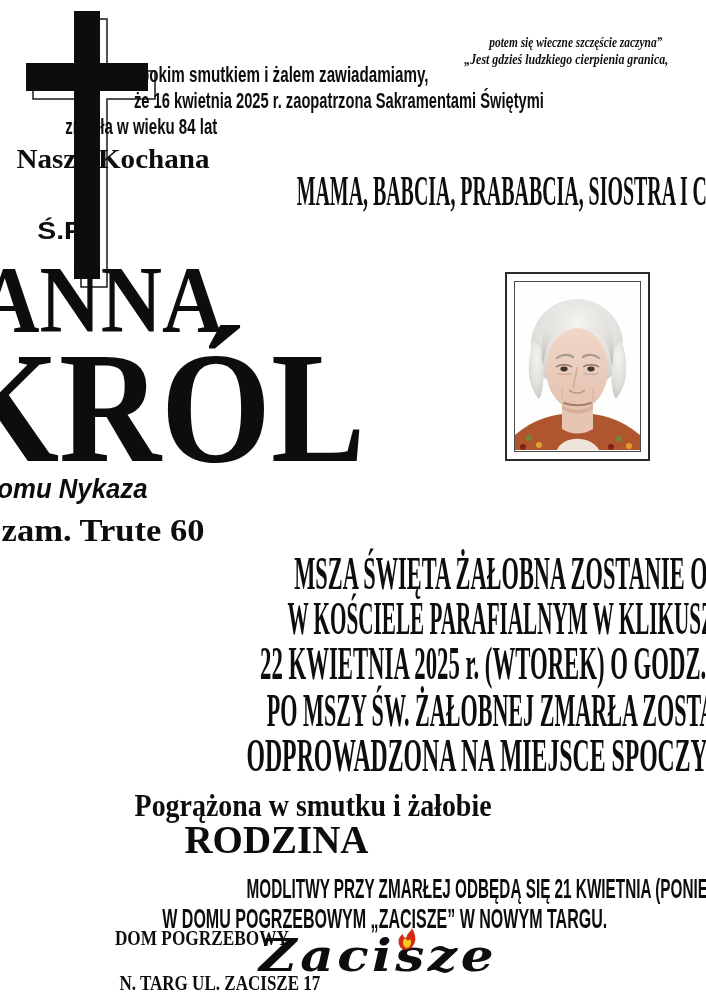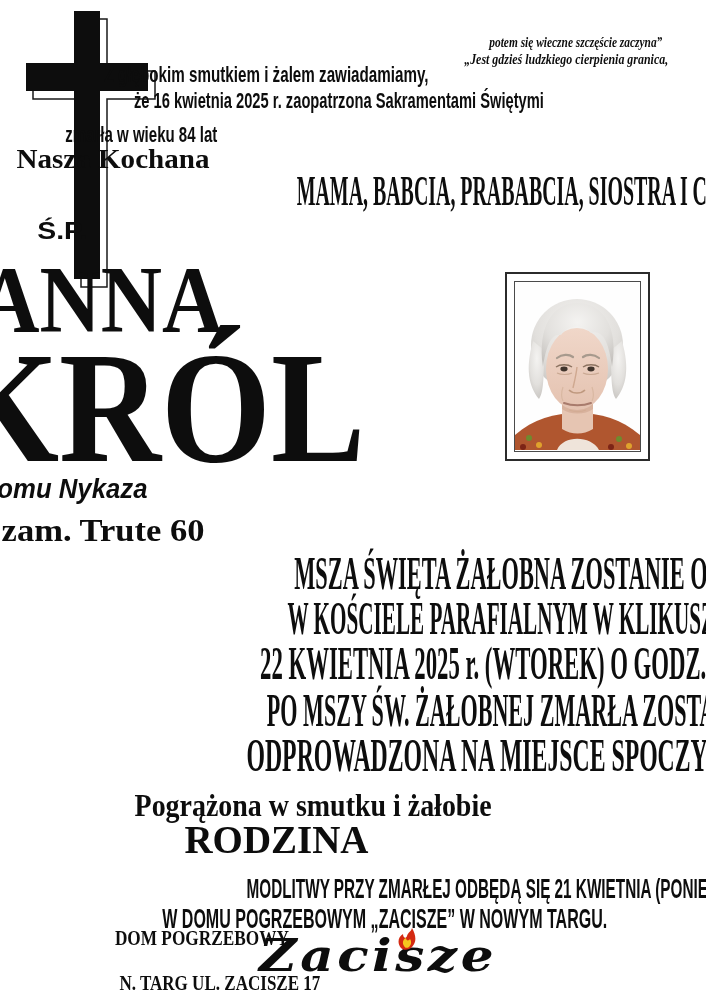--- a/index.html
+++ b/index.html
@@ -80,21 +80,21 @@
   <div class="line ra" style="top:34px;padding-right:44px;">
     <span class="fserifi quote" style="transform: translateX(0px) scale(0.8149, 1);">potem się wieczne szczęście zaczyna”</span>
   </div>
 
   <div class="line" style="top:64px;">
     <span class="fsans intro" style="transform: translateX(32px) scale(0.6907, 1);">Z głębokim smutkiem i żalem zawiadamiamy,</span>
   </div>
   <div class="line" style="top:90px;">
     <span class="fsans intro" style="transform: translateX(32px) scale(0.6679, 1);">że 16 kwietnia 2025 r. zaopatrzona Sakramentami Świętymi</span>
   </div>
-  <div class="line" style="top:124px;">
+  <div class="line" style="top:116px;">
     <span class="fsans intro" style="transform: translateX(30px) scale(0.683, 1);">zmarła w wieku 84 lat</span>
   </div>
 
   <div class="line" style="top:145px;">
     <span class="fserif nasza" style="transform: translateX(20px) scale(1.0382, 1);">Nasza Kochana</span>
   </div>
   <div class="line" style="top:169px;">
     <span class="fserif mama" style="transform: translateX(24px) scale(0.4629, 1);">MAMA, BABCIA, PRABABCIA, SIOSTRA I CIOCIA</span>
   </div>
   <div class="line" style="top:220px;">

